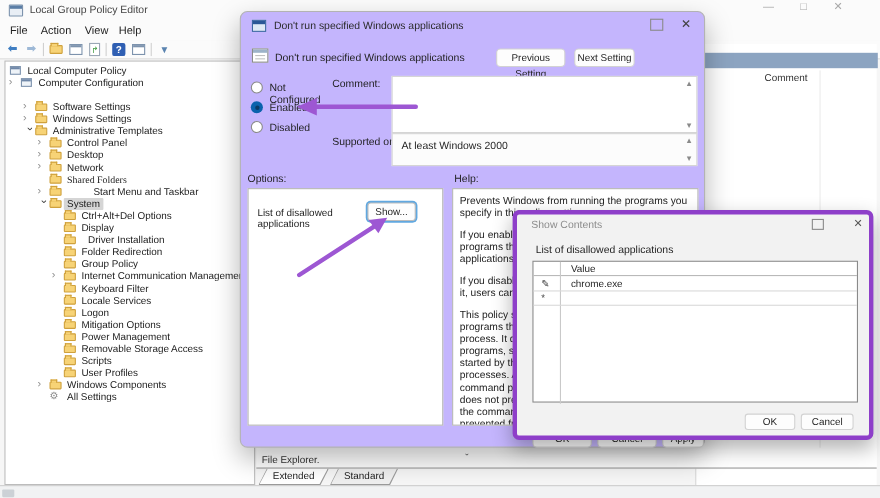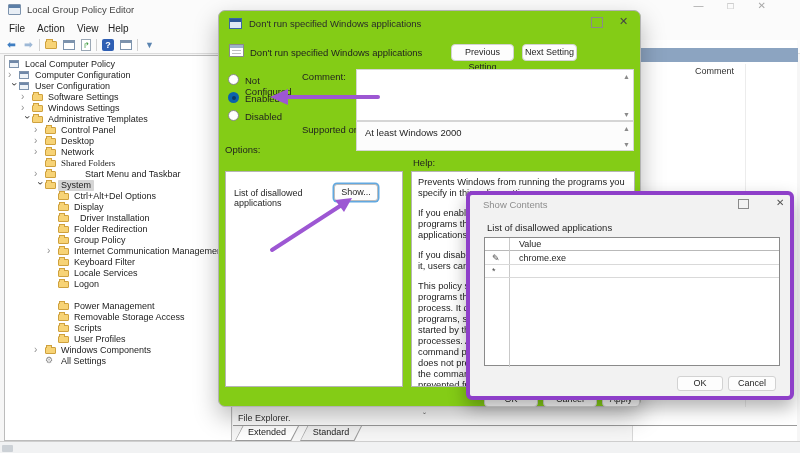--- a/index.html
+++ b/index.html
@@ -64,21 +64,21 @@
   .tab { position:absolute; top:426px; height:15px; }
   .tab .shape { position:absolute; inset:0; clip-path:polygon(12% 0,100% 0,88% 100%,0 100%); background:#9a9a9a; }
   .tab .shape-in { position:absolute; inset:0 1px 1px 1px; clip-path:polygon(12% 0,100% 0,88% 100%,0 100%); background:#fff; }
   .tab.alt .shape-in { background:#efefef; }
   .tab .tab-label { position:absolute; left:0; right:0; top:1px; text-align:center; font-size:9px; color:#222; }
 
   .statusbar { position:absolute; left:0; top:441px; width:800px; height:12px; background:#f1f2f3; border-top:1px solid #cfcfcf; }
   .status-chip { position:absolute; left:2px; top:3px; width:11px; height:7px; background:#ccd1d6; border-radius:1px; }
 
   
-  .gp-dialog { position:absolute; left:218px; top:10px; width:423px; height:397px; background:#84cc16;
+  .gp-dialog { position:absolute; left:218px; top:10px; width:423px; height:397px; background:#c4b5fd;
                border:1px solid #b3b3b3; border-radius:7px; box-shadow:0 10px 24px rgba(0,0,0,.28); z-index:10; }
   .gp-titlebar-icon { position:absolute; left:10px; top:7px; width:13px; height:11px; border:1px solid #3c66a4; background:#dfe9f5; }
   .gp-titlebar-icon::before { content:""; position:absolute; left:0; top:0; right:0; height:3px; background:#2b5797; }
   .gp-title { position:absolute; left:30px; top:7px; font-size:9.5px; color:#2a2a2a; }
   .gp-max { position:absolute; left:372px; top:6px; width:12px; height:11px; border:1px solid #8a8a8a; }
   .gp-close { position:absolute; left:400px; top:4px; font-size:11px; color:#444; }
   .gp-set-icon { position:absolute; left:10px; top:33px; width:15px; height:13px; border:1px solid #8a8a8a; background:#fff; }
   .gp-set-icon::before { content:""; position:absolute; left:0; top:0; right:0; height:3px; background:#9db3c9; }
   .gp-set-icon::after { content:""; position:absolute; left:2px; top:5px; right:2px; height:1px; background:#c0c0c0;
                         box-shadow:0 3px 0 #c0c0c0; }
@@ -98,21 +98,21 @@
 
   .field-label { position:absolute; font-size:9.5px; color:#1f1f1f; }
   .gp-comment-box { position:absolute; left:137px; top:58px; width:278px; height:52px; background:#fff;
                     border:1px solid #d5d5d5; }
   .gp-supported-box { position:absolute; left:137px; top:110px; width:278px; height:30px; background:#fcfcfc;
                       border:1px solid #d5d5d5; }
   .scroll-up { position:absolute; right:3px; top:3px; font-size:7px; color:#8a8a8a; }
   .scroll-down { position:absolute; right:3px; bottom:2px; font-size:7px; color:#8a8a8a; }
   .supported-text { position:absolute; left:8px; top:5px; font-size:9.5px; color:#1f1f1f; }
 
-  .gp-options-label { left:6px; top:133px; }
+  .gp-options-label { left:6px; top:146px; }
   .gp-help-label { left:194px; top:146px; }
   .options-panel { position:absolute; left:6px; top:160px; width:178px; height:216px; background:#fff; border:1px solid #b5b5b5; }
   .help-panel { position:absolute; left:192px; top:160px; width:224px; height:216px; background:#fff;
                 border:1px solid #b5b5b5; overflow:hidden; }
   .opt-item-label { position:absolute; left:8px; top:17px; font-size:9px; color:#1f1f1f; width:100px; line-height:1.1; }
   .btn-show { left:108px; top:12px; width:44px; height:17px; line-height:15px; border-color:#bdbdbd;
               box-shadow:0 0 0 1.5px #61a8e0; border-radius:3px; }
   .help-body { position:absolute; left:6px; top:5px; right:4px; font-size:9.3px; color:#1d1d1d; line-height:1.18; }
   .help-body p { margin-bottom:9px; }
   .gp-footer-btn { top:380px; width:54px; height:16px; line-height:14px; }
@@ -174,25 +174,20 @@
   <div class="tree-panel" id="tree">
       <div class="tree-row" style="top: 3px; text-align: center;">
         <span class="t-win" style="left: 4px;"></span>
         <span class="t-label" style="left: 17px;">Local Computer Policy</span>
       </div>
       <div class="tree-row" style="top: 14px;">
         <span class="exp" style="left: 3px;">›</span>
         <span class="t-win" style="left: 14px;"></span>
         <span class="t-label" style="left: 27px;">Computer Configuration</span>
       </div>
-      <div class="tree-row" style="top: 25px;">
-        <span class="exp open" style="left: 3px;">›</span>
-        <span class="t-win" style="left: 14px;"></span>
-        <span class="t-label" style="left: 27px;">User Configuration</span>
-      </div>
       <div class="tree-row" style="top: 36px;">
         <span class="exp" style="left: 16px;">›</span>
         <span class="t-folder" style="left: 27px;"></span>
         <span class="t-label" style="left: 40px;">Software Settings</span>
       </div>
       <div class="tree-row" style="top: 47px;">
         <span class="exp" style="left: 16px;">›</span>
         <span class="t-folder" style="left: 27px;"></span>
         <span class="t-label" style="left: 40px;">Windows Settings</span>
       </div>
@@ -259,20 +254,24 @@
         <span class="t-folder" style="left: 53px;"></span>
         <span class="t-label" style="left: 66px;">Keyboard Filter</span>
       </div>
       <div class="tree-row" style="top: 212px;">
         <span class="t-folder" style="left: 53px;"></span>
         <span class="t-label" style="left: 66px;">Locale Services</span>
       </div>
       <div class="tree-row" style="top: 223px;">
         <span class="t-folder" style="left: 53px;"></span>
         <span class="t-label" style="left: 66px;">Logon</span>
+      </div>
+      <div class="tree-row" style="top: 234px;">
+        <span class="t-folder" style="left: 53px;"></span>
+        <span class="t-label" style="left: 66px;">Mitigation Options</span>
       </div>
       <div class="tree-row" style="top: 245px;">
         <span class="t-folder" style="left: 53px;"></span>
         <span class="t-label" style="left: 66px;">Power Management</span>
       </div>
       <div class="tree-row" style="top: 256px;">
         <span class="t-folder" style="left: 53px;"></span>
         <span class="t-label" style="left: 66px;">Removable Storage Access</span>
       </div>
       <div class="tree-row" style="top: 267px;">

